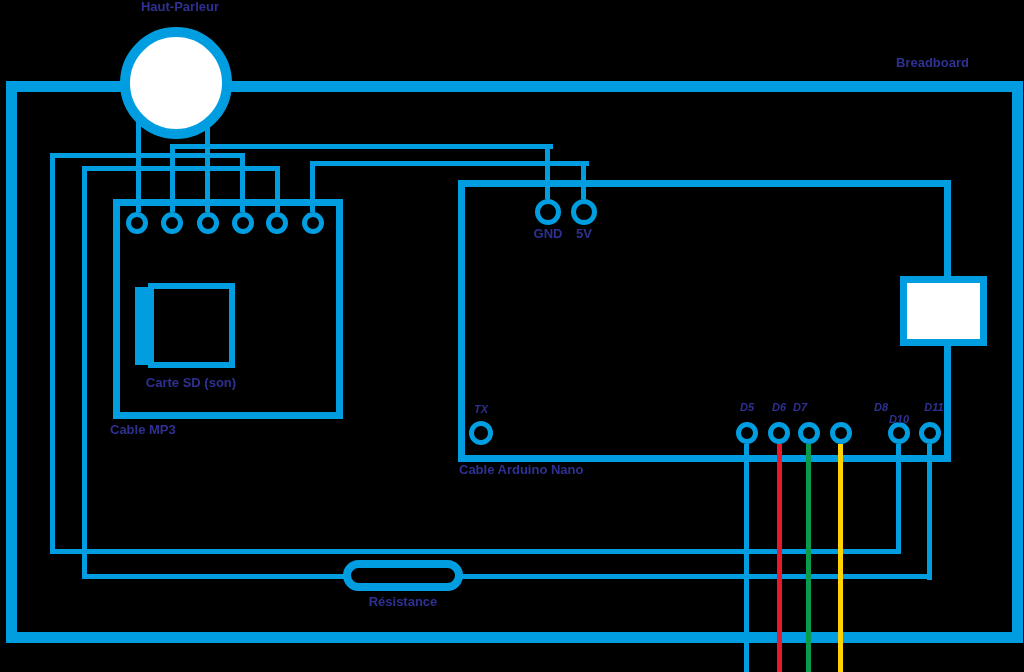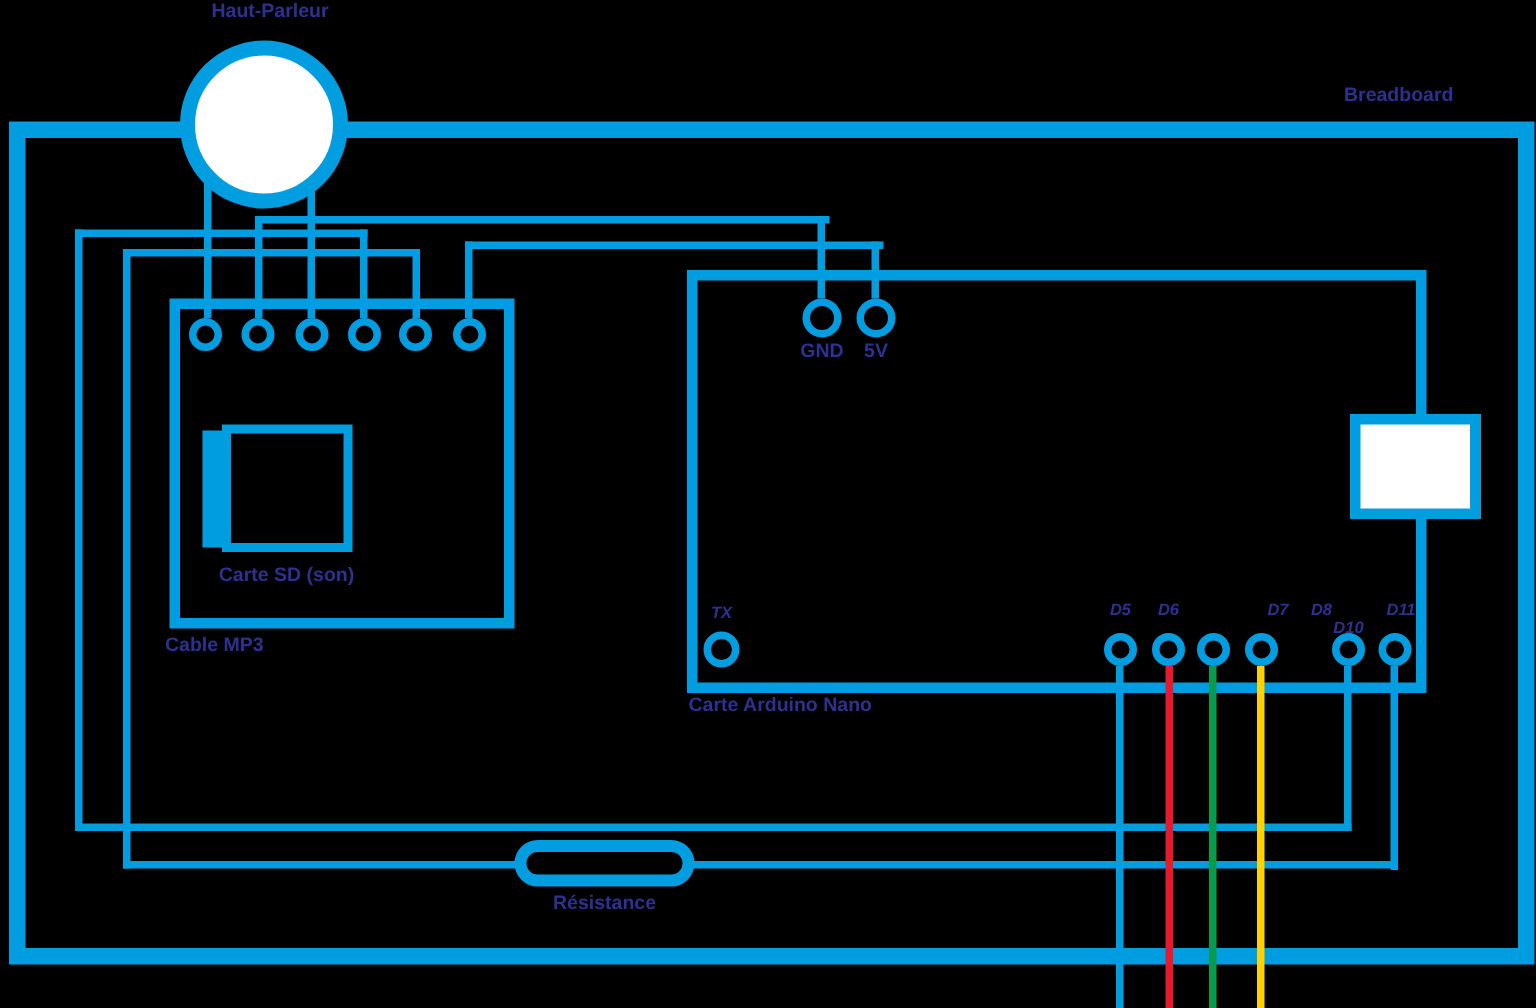--- a/index.html
+++ b/index.html
@@ -123,22 +123,22 @@
 
   <div class="resistor"></div>
 
   <div class="label center" style="left:110px;top:0;width:140px">Haut-Parleur</div>
   <div class="label right" style="left:896px;top:56px;width:120px">Breadboard</div>
   <div class="label center" style="left:523px;top:227px;width:50px">GND</div>
   <div class="label center" style="left:559px;top:227px;width:50px">5V</div>
   <div class="label center sm" style="left:461px;top:402px;width:40px">TX</div>
   <div class="label center sm" style="left:727px;top:400px;width:40px">D5</div>
   <div class="label center sm" style="left:759px;top:400px;width:40px">D6</div>
-  <div class="label center sm" style="left:832px;top:400px;width:40px">D7</div>
+  <div class="label center sm" style="left:780px;top:400px;width:40px">D7</div>
   <div class="label center sm" style="left:861px;top:400px;width:40px">D8</div>
   <div class="label center sm" style="left:879px;top:412px;width:40px">D10</div>
   <div class="label center sm" style="left:910px;top:400px;width:48px">D11</div>
   <div class="label" style="left:110px;top:423px">Cable MP3</div>
   <div class="label center" style="left:121px;top:376px;width:140px">Carte SD (son)</div>
-  <div class="label" style="left:459px;top:463px">Carte Arduino Nano</div>
+  <div class="label" style="left:459px;top:463px">Cable Arduino Nano</div>
   <div class="label center" style="left:343px;top:595px;width:120px">Résistance</div>
 
 </div>
 
 </body></html>

